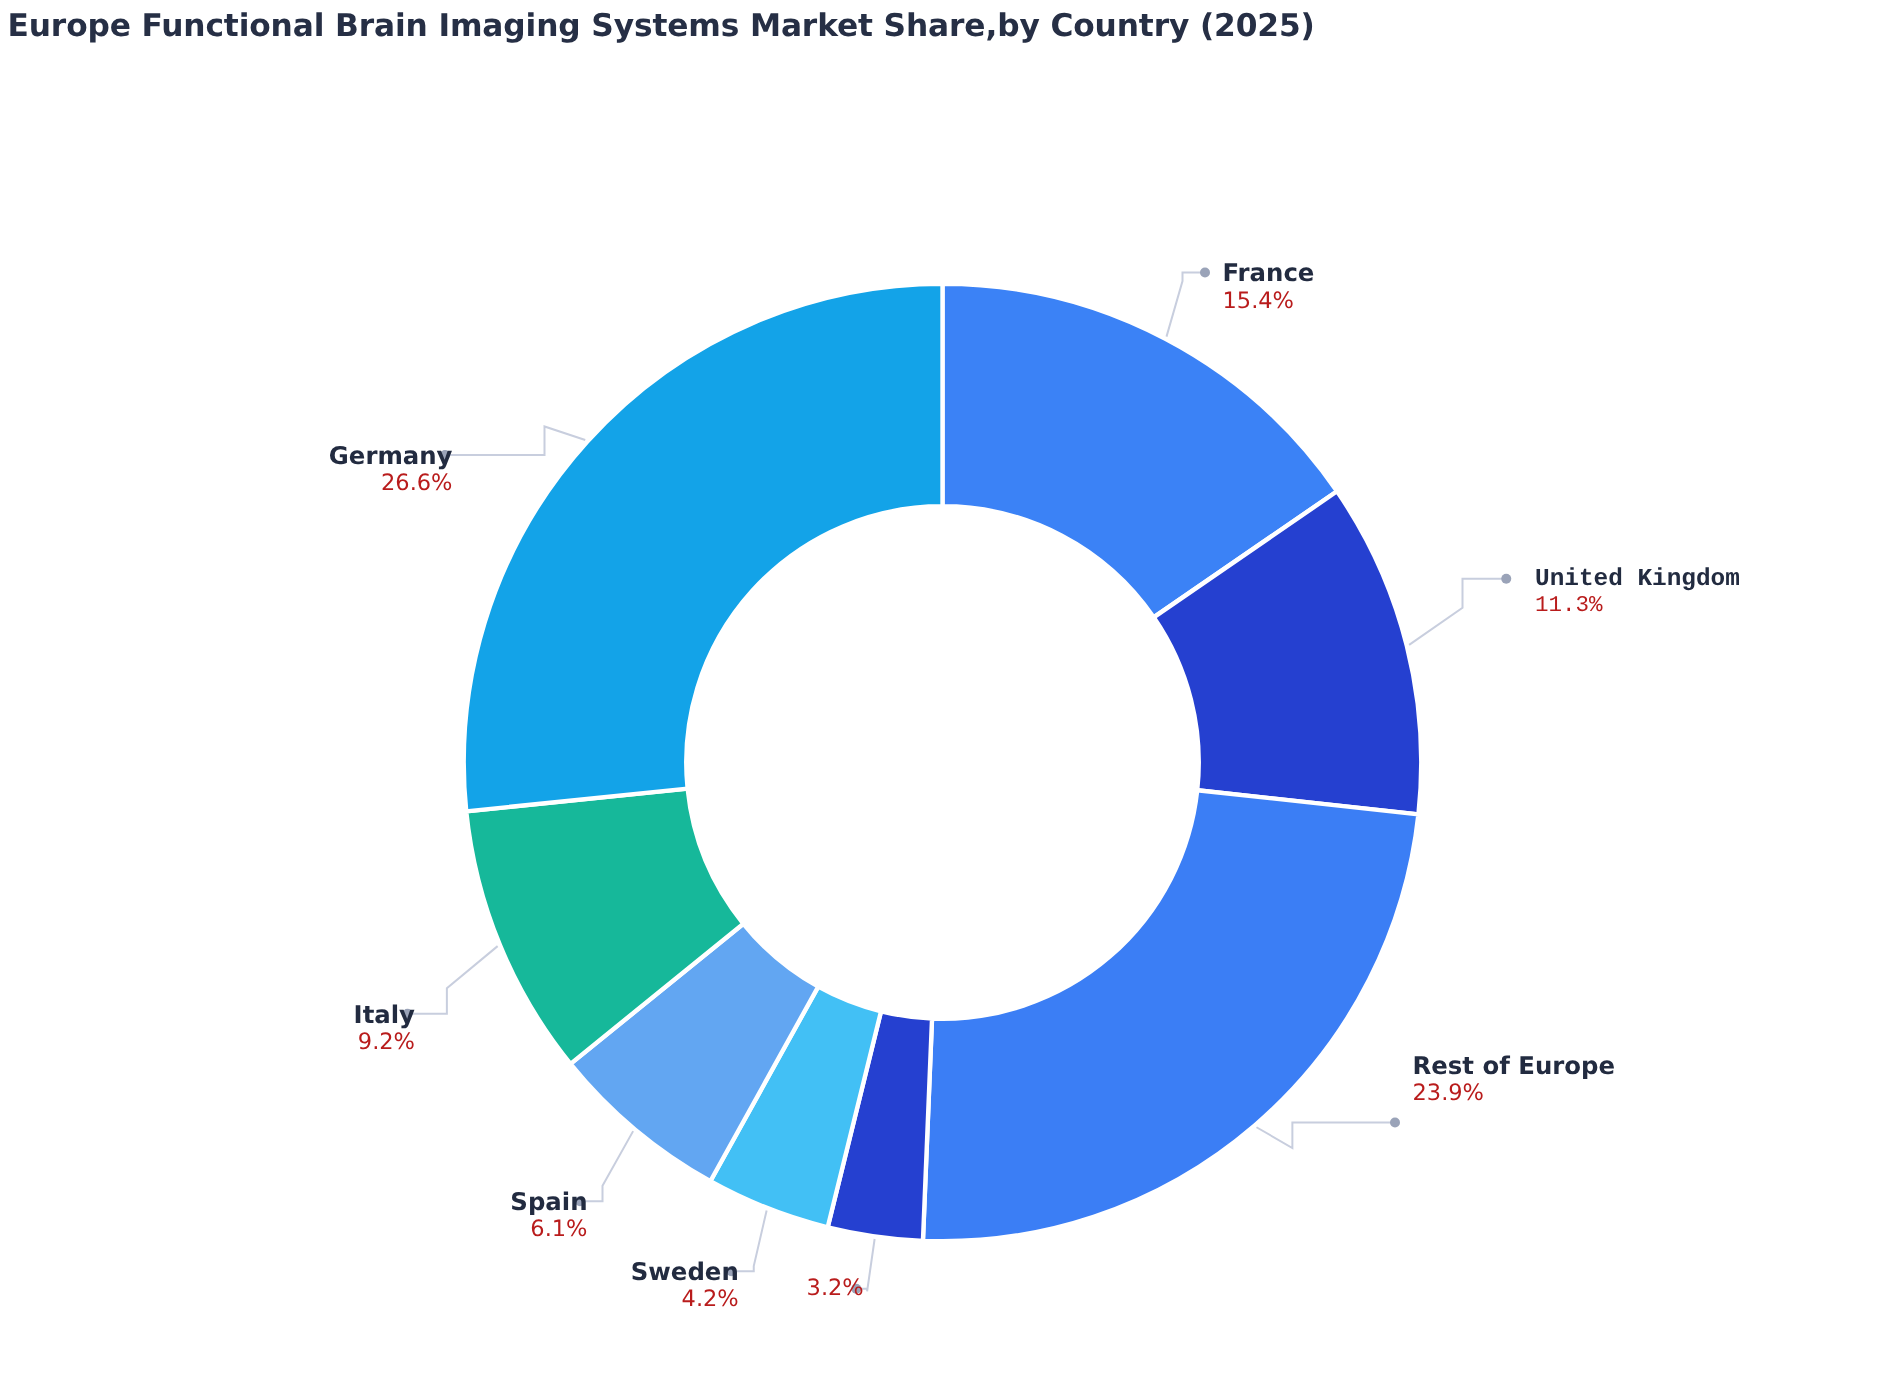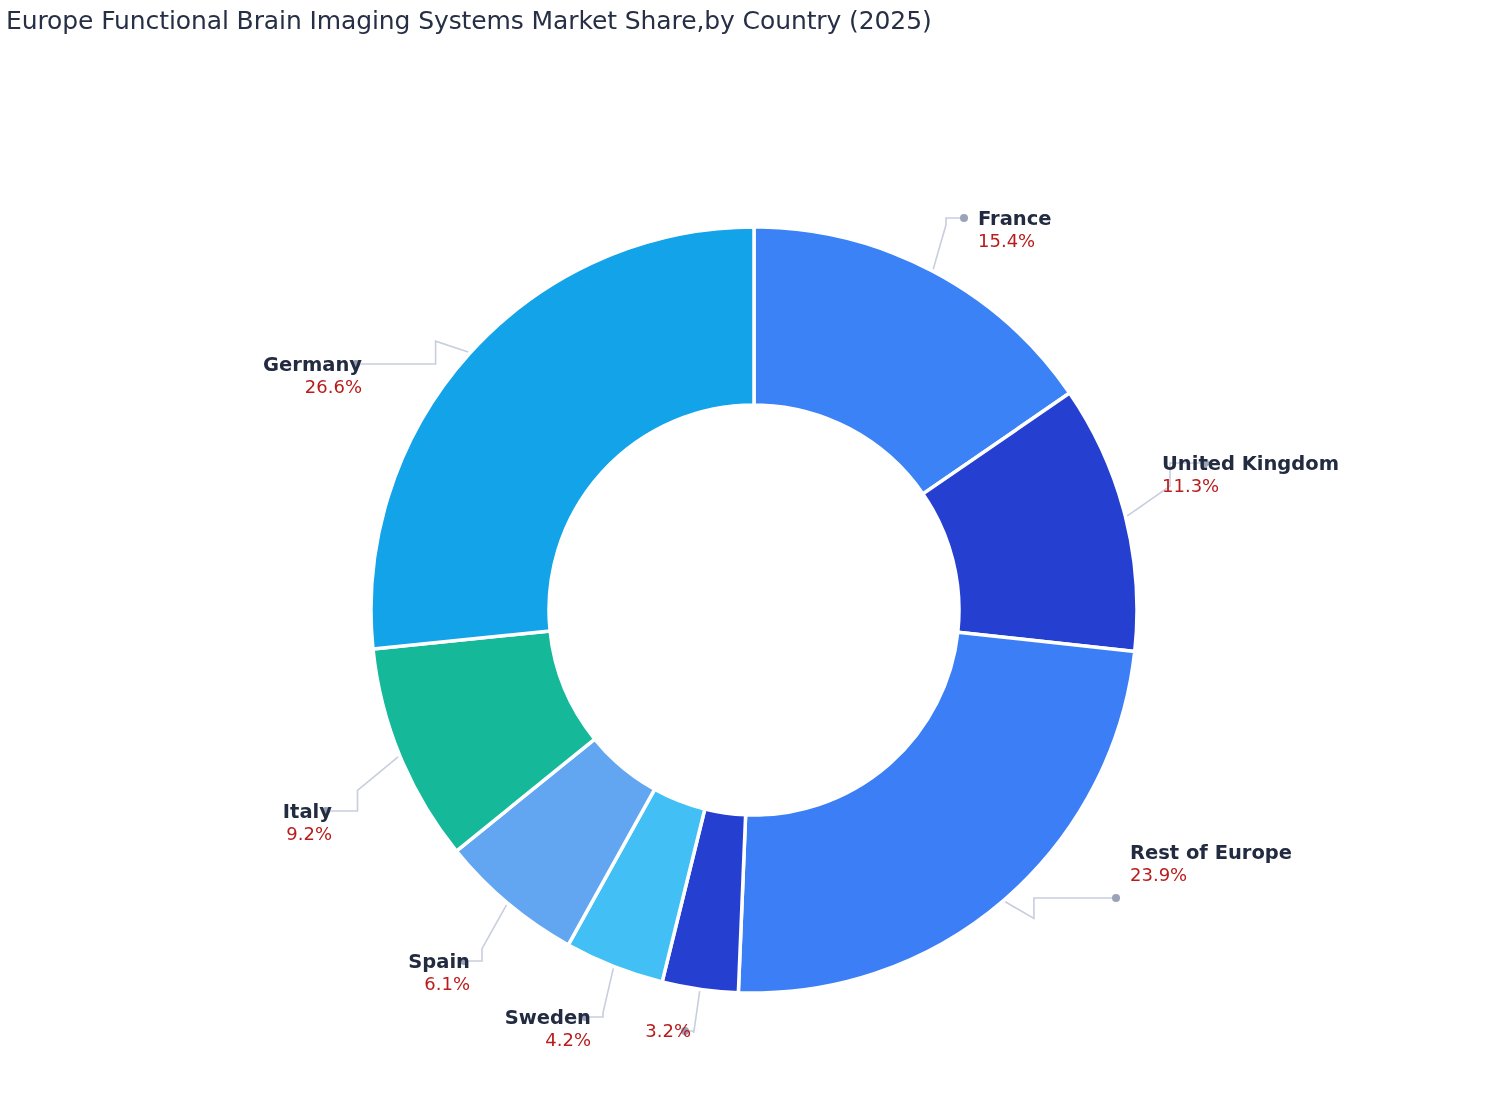--- a/index.html
+++ b/index.html
@@ -19,21 +19,21 @@
     position: absolute;
     inset: 0;
     width: 1508px;
     height: 1120px;
   }
   .chart-title {
     position: absolute;
     left: 6px;
     top: 6px;
     font-size: 25px;
-    font-weight: 400;
+    font-weight: 700;
     color: #262f45;
     letter-spacing: -0.1px;
     white-space: nowrap;
     font-family: "DejaVu Sans", "Liberation Sans", sans-serif;
   }
   svg.donut {
     position: absolute;
     left: 0;
     top: 0;
     width: 1508px;
@@ -114,21 +114,21 @@
         <path d="M 468.2 352.0 L 435.6 341.2 L 435.6 364.0 L 356.0 364.0" class="leader"></path>
         <circle cx="356.0" cy="364.0" r="4" class="leader-dot"></circle>
       </g>
   </svg>
 
   <div id="labels-layer">
       <div class="lbl right" style="top: 207px; left: 978px;">
         <span class="name">France</span>
         <span class="val">15.4%</span>
       </div>
-      <div class="lbl right" style="top: 452px; left: 1162px;">
+      <div class="lbl right" style="top: 452px; left: 1228px; font-family: Liberation Mono, monospace;">
         <span class="name">United Kingdom</span>
         <span class="val">11.3%</span>
       </div>
       <div class="lbl right" style="top: 841px; left: 1130px;">
         <span class="name">Rest of Europe</span>
         <span class="val">23.9%</span>
       </div>
       <div class="lbl left" style="top: 1020px; left: 0px; width: 671px;">
         <span class="val">3.2%</span>
       </div>

